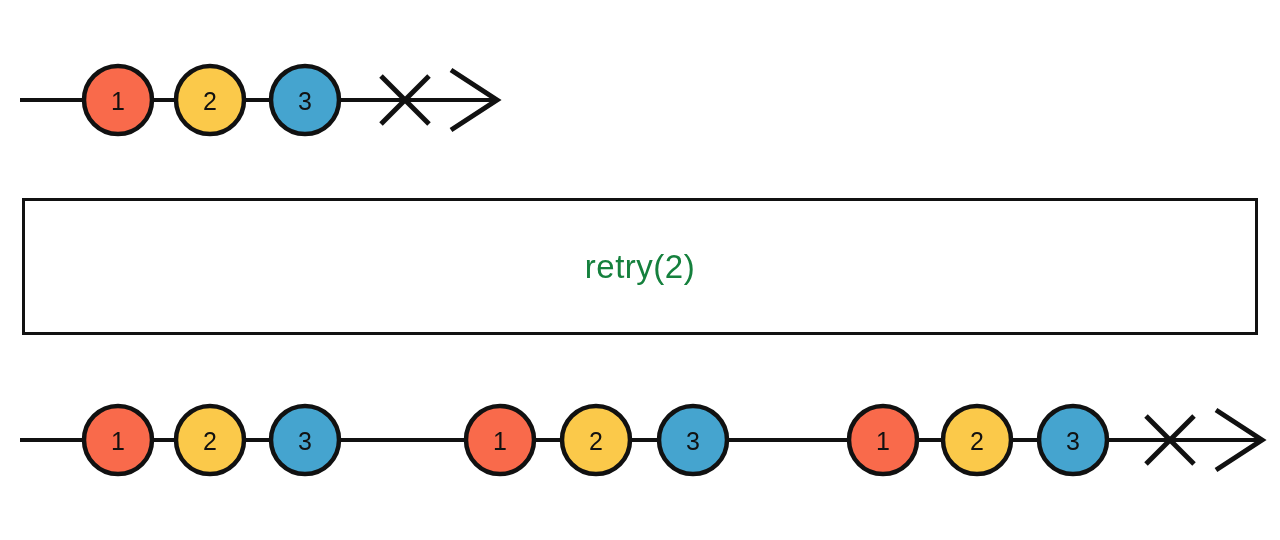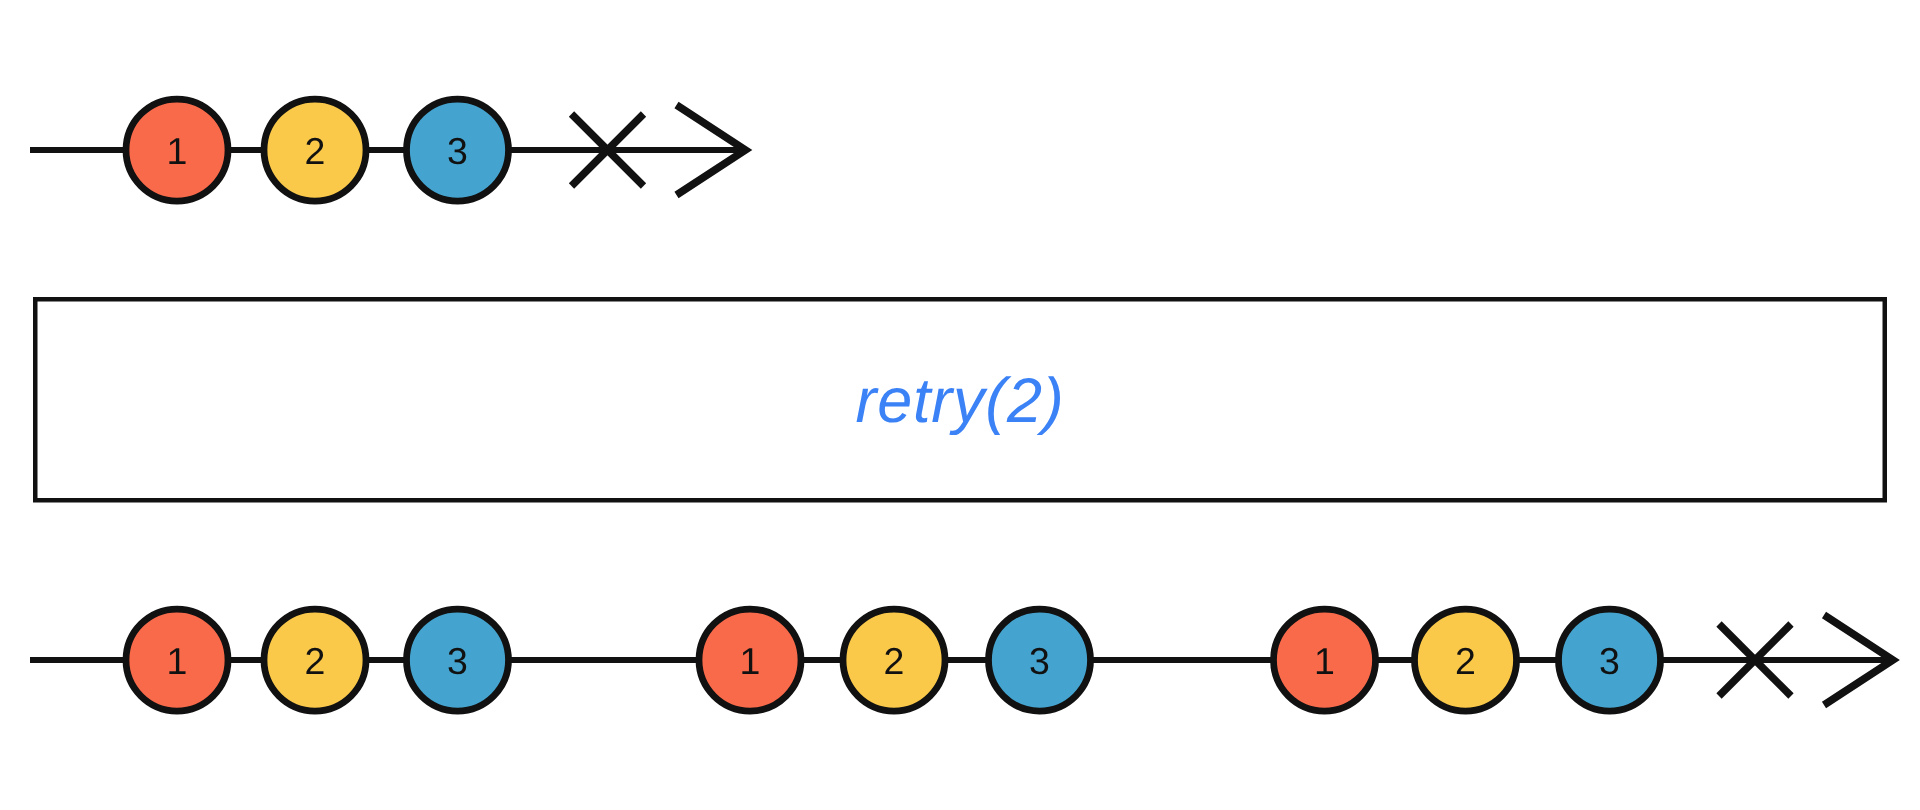--- a/index.html
+++ b/index.html
@@ -62,26 +62,25 @@
     height: 137px;
     box-sizing: border-box;
     border: 3px solid #111111;
     background: #ffffff;
     display: flex;
     align-items: center;
     justify-content: center;
   }
   .operator-label {
     font-family: "Liberation Sans", sans-serif;
-    font-size: 42px;
-    color: #3b82f6;
+    font-size: 33px;
+    color: #15803d;
     letter-spacing: 0.5px;
     line-height: 1;
     user-select: none;
-    font-style: italic;
   }
 </style>
 </head>
 <body>
 
 <div id="diagram-root">
 
   <svg class="marble-svg" viewBox="0 0 1280 540" xmlns="http://www.w3.org/2000/svg">
     <g id="streams-layer">
         <g>

